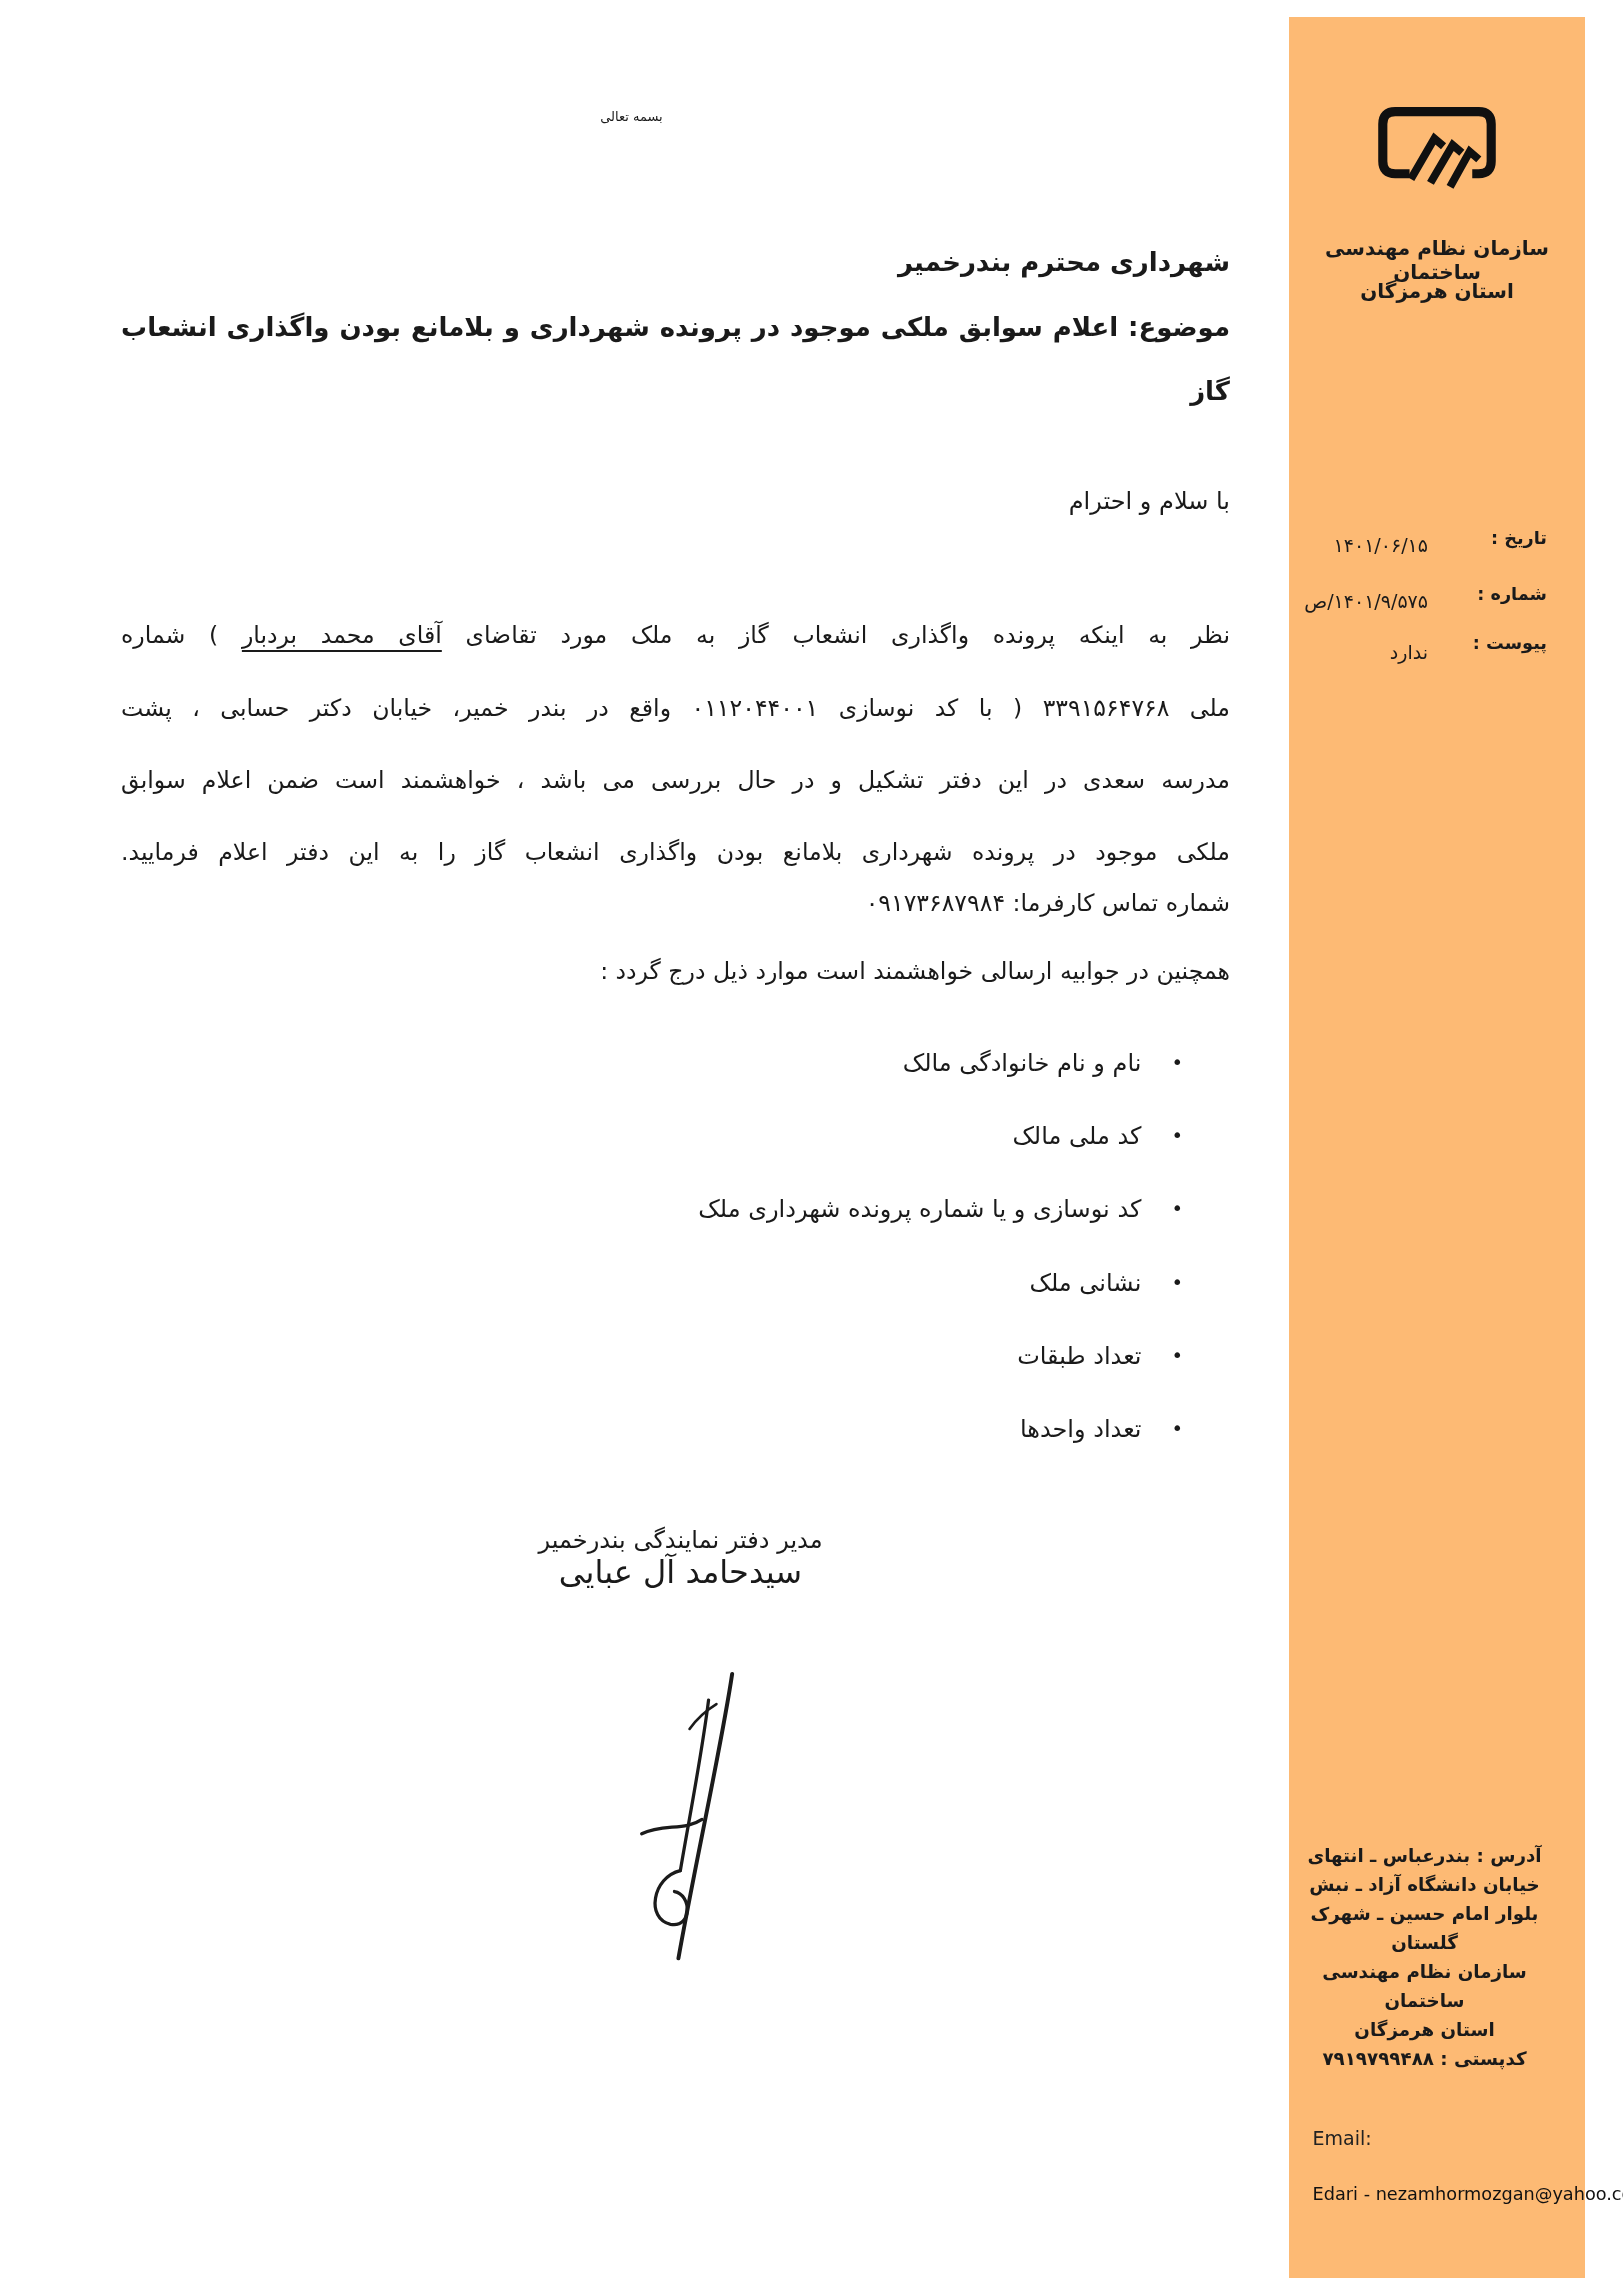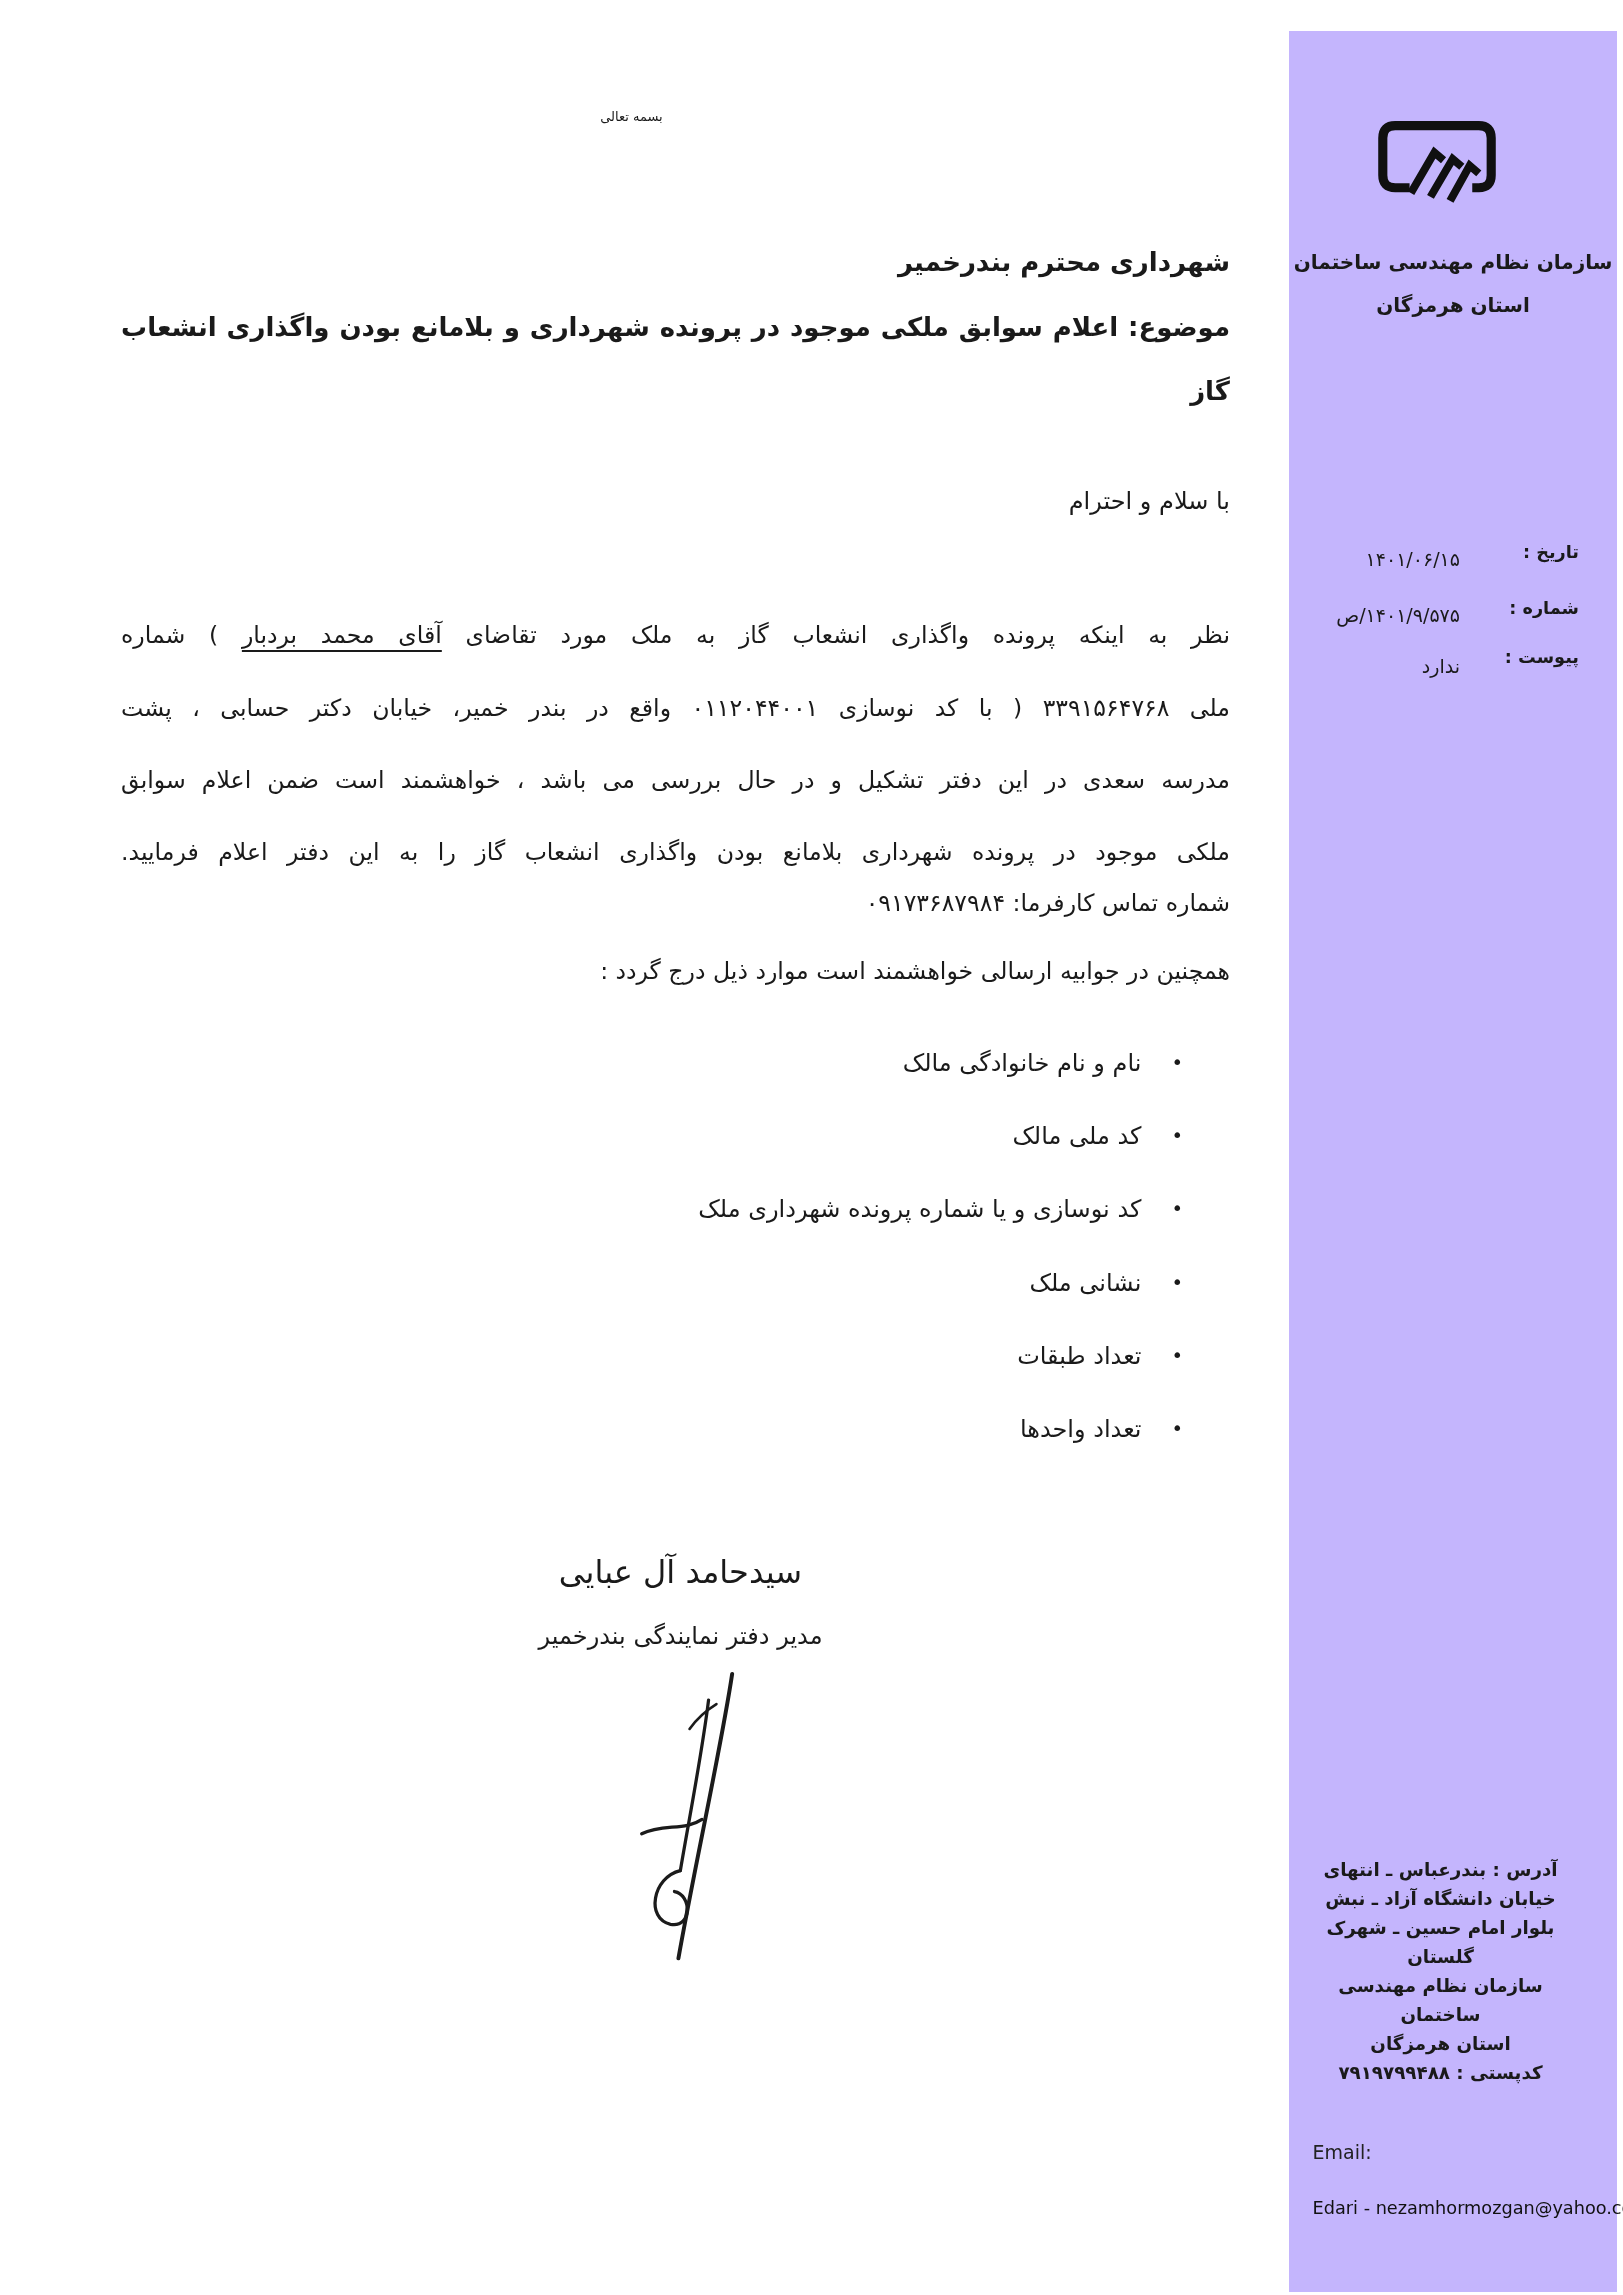--- a/index.html
+++ b/index.html
@@ -6,22 +6,22 @@
   .page{
     position:relative;
     width:1623px;height:2295px;
     background:#ffffff;
     overflow:hidden;
     font-family:"DejaVu Sans",sans-serif;
     color:#1a1a1a;
   }
   
   .sidebar{
-    position:absolute;left:1289px;top:31px;width:328px;height:2261px;
-    background:#c4b5fd;
+    position:absolute;left:1289px;top:17px;width:296px;height:2261px;
+    background:#fdba74;
   }
   .logo{position:absolute;left:84px;top:86px;width:128px;height:84px;}
   .org-name{position:absolute;left:0;top:219px;width:100%;text-align:center;
     font-weight:bold;font-size:20px;direction:rtl;}
   .org-name2{position:absolute;left:0;top:262px;width:100%;text-align:center;
     font-weight:bold;font-size:20px;direction:rtl;}
   .meta-label{position:absolute;right:38px;font-weight:bold;font-size:17.7px;direction:rtl;white-space:nowrap;}
   .meta-value{position:absolute;right:157px;font-size:19px;direction:rtl;white-space:nowrap;}
   .address{
     position:absolute;right:38px;left:13px;top:1824px;
@@ -46,21 +46,21 @@
   .bline{position:absolute;left:121px;width:1109px;direction:rtl;
     font-size:23.6px;text-align:justify;text-align-last:justify;}
   .rline{position:absolute;left:121px;width:1109px;direction:rtl;
     font-size:23.6px;text-align:right;}
   .uname{text-decoration:underline;text-underline-offset:6.5px;text-decoration-thickness:2px;}
   .bullet{position:absolute;right:440px;direction:rtl;display:flex;align-items:center;
     gap:30px;font-size:24px;}
   .bullet .dot{font-size:19.6px;line-height:1;}
   .sig-name{position:absolute;left:386px;top:1553px;width:589px;text-align:center;
     direction:rtl;font-size:32px;}
-  .sig-title{position:absolute;left:386px;top:1622px;width:589px;text-align:center;
+  .sig-title{position:absolute;left:386px;top:1526px;width:589px;text-align:center;
     direction:rtl;font-size:24px;}
   .sig-scribble{position:absolute;left:622px;top:1666px;width:141px;height:295px;}
 </style>
 </head>
 <body>
 
 <div class="page">
 
   <div class="besmele">بسمه تعالی</div>
 

